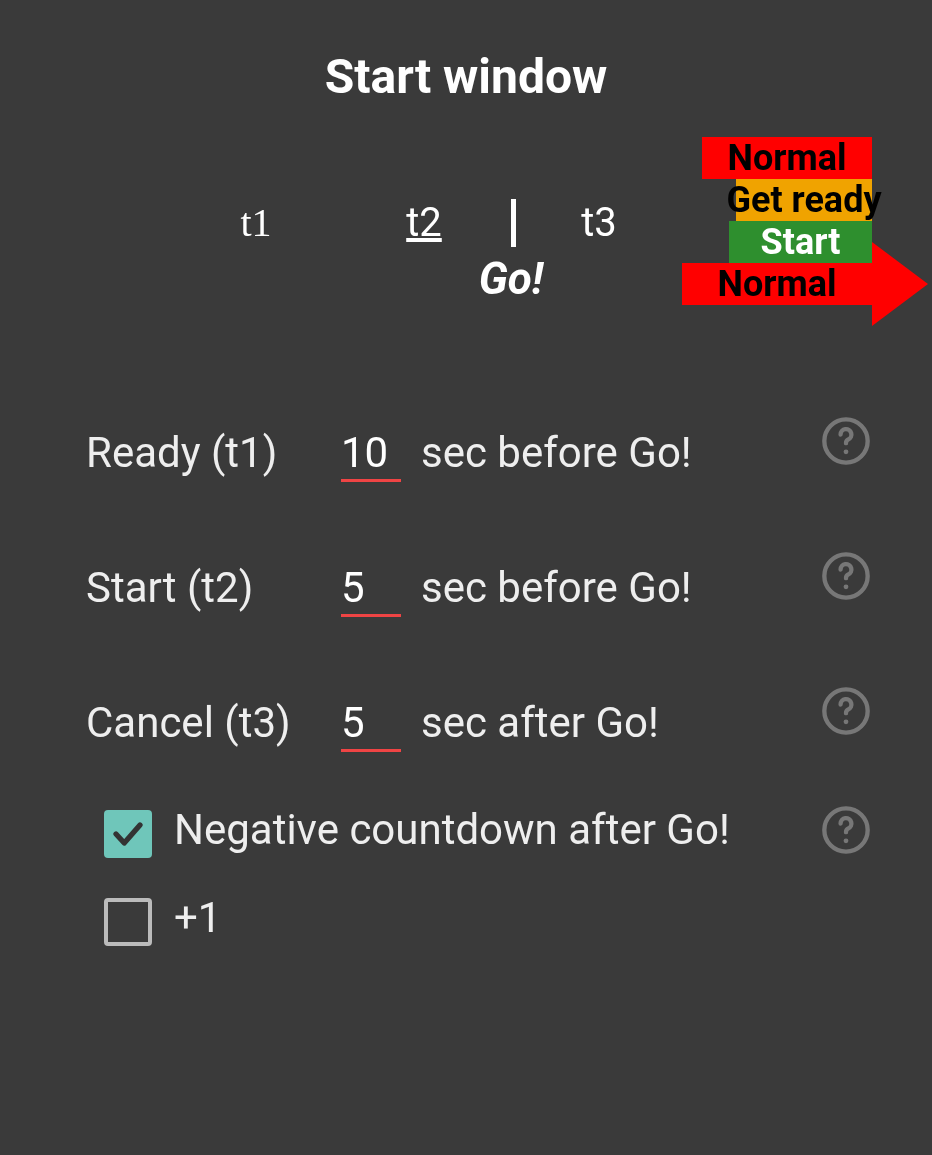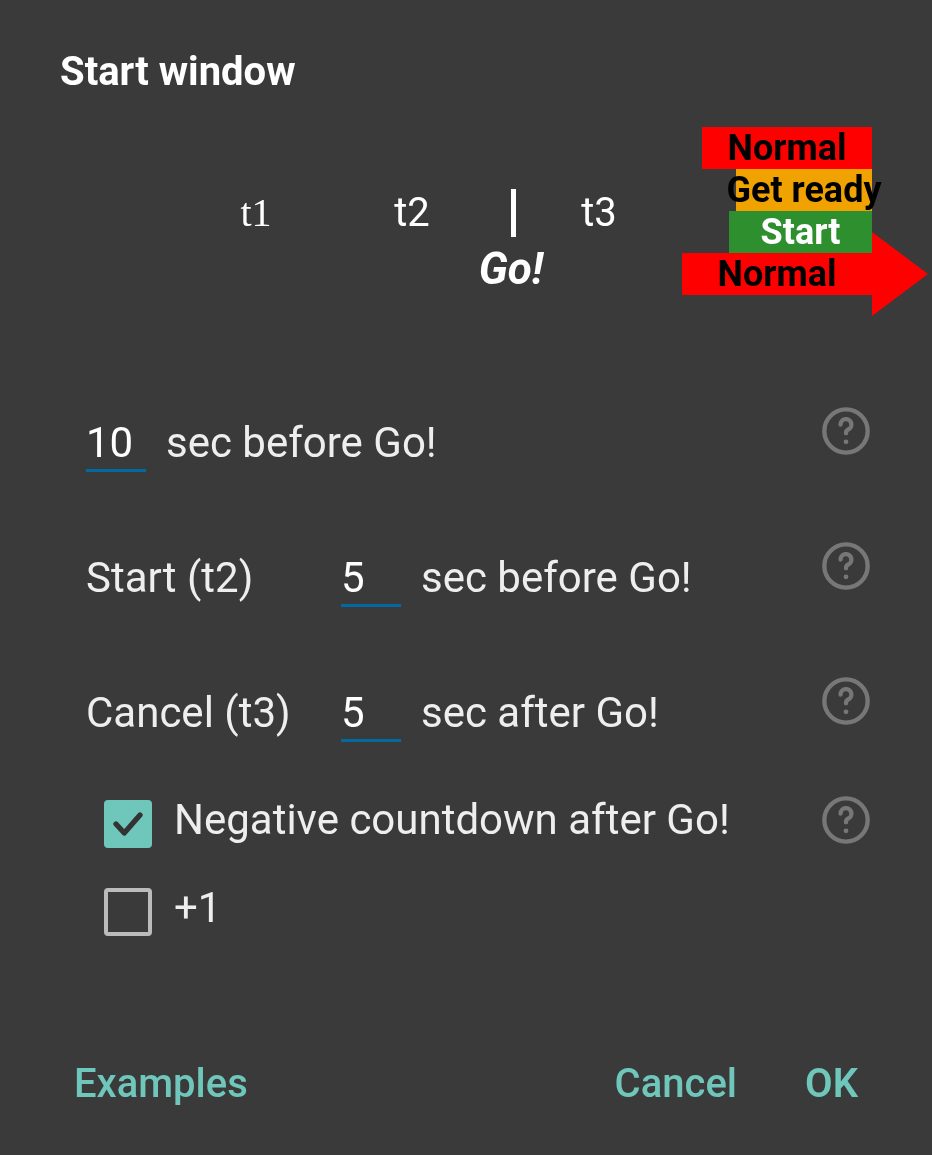--- a/index.html
+++ b/index.html
@@ -12,24 +12,25 @@
     overflow: hidden;
   }
   .dialog {
     width: 100%;
     height: 100%;
     padding: 48px 60px 40px 60px;
     display: flex;
     flex-direction: column;
   }
   .title {
-    font-size: 40px;
+    font-size: 48px;
     font-weight: 700;
     margin-bottom: 32px;
     color: #fff;
+    text-align: center;
   }
   .timeline-wrap {
     position: relative;
     height: 180px;
     margin-left: 26px;
     margin-bottom: 70px;
   }
   .timeline-bar {
     position: relative;
     display: flex;
@@ -67,21 +68,21 @@
     height: 50px;
   }
   .tick {
     position: absolute;
     font-size: 40px;
     color: #fff;
     text-align: center;
     transform: translateX(-50%);
   }
   .tick.t1 { left: 170px; font-family: Liberation Serif, serif; }
-  .tick.t2 { left: 326px; }
+  .tick.t2 { left: 338px; text-decoration: underline; }
   .tick.t3 { left: 513px; }
   .go-tick-line {
     position: absolute;
     top: 62px;
     left: 425px;
     width: 5px;
     height: 48px;
     background: #fff;
   }
   .go-label {
@@ -103,21 +104,21 @@
     color: #eee;
   }
   .row-label {
     width: 255px;
     font-size: 42px;
   }
   .num-input {
     width: 60px;
     background: transparent;
     border: none;
-    border-bottom: 3px solid #0369a1;
+    border-bottom: 3px solid #ef4444;
     color: #fff;
     font-size: 42px;
     text-align: left;
     padding: 0 0 2px 0;
     margin-right: 20px;
     font-family: inherit;
   }
   .row-suffix { flex: 1; }
   .help {
     width: 52px;
@@ -199,20 +200,21 @@
     <div class="tick-labels">
       <div class="tick t1">t1</div>
       <div class="tick t2">t2</div>
       <div class="tick t3">t3</div>
     </div>
     <div class="go-tick-line"></div>
     <div class="go-label">Go!</div>
   </div>
 
   <div class="form-row">
+    <div class="row-label">Ready (t1)</div>
     <input class="num-input" value="10" style="">
     <div class="row-suffix">sec before Go!</div>
     <div class="help">
       <svg viewBox="0 0 24 24" fill="none" stroke="#aaa" stroke-width="2">
           <circle cx="12" cy="12" r="10"></circle>
           <path d="M9.5 9a2.5 2.5 0 1 1 3.5 2.3c-.9.4-1 .9-1 1.7" stroke-linecap="round"></path>
           <circle cx="12" cy="17" r="1.1" fill="#aaa" stroke="none"></circle>
         </svg>
     </div>
   </div>
@@ -259,19 +261,14 @@
     </div>
   </div>
 
   <div class="check-row">
     <div class="checkbox unchecked"></div>
     <div class="check-label">+1</div>
   </div>
 
   <div class="spacer"></div>
 
-  <div class="buttons">
-    <div class="btn btn-examples">Examples</div>
-    <div class="btn btn-cancel">Cancel</div>
-    <div class="btn btn-ok">OK</div>
-  </div>
 
 </div>
 
 </body></html>

